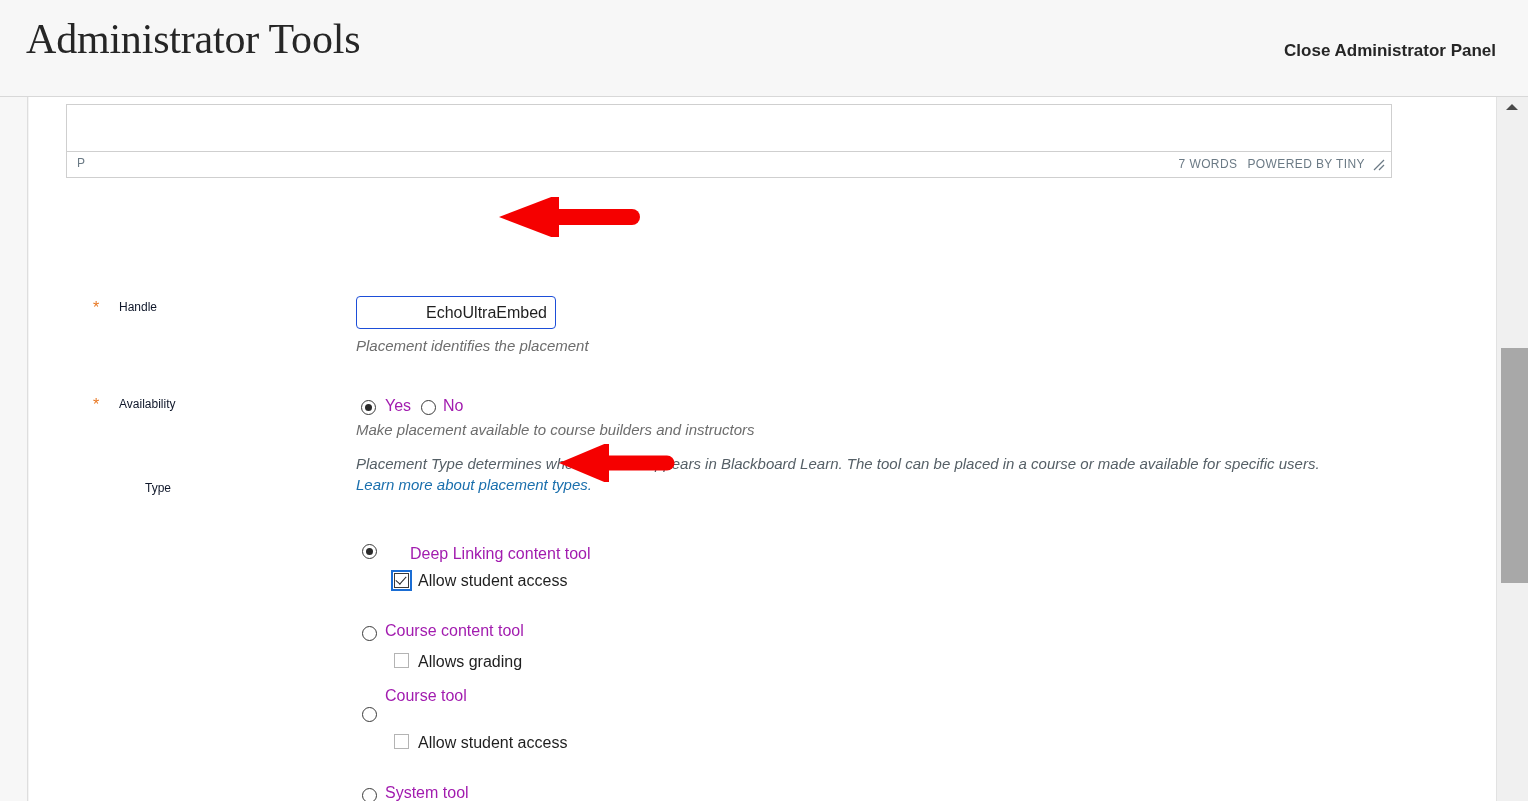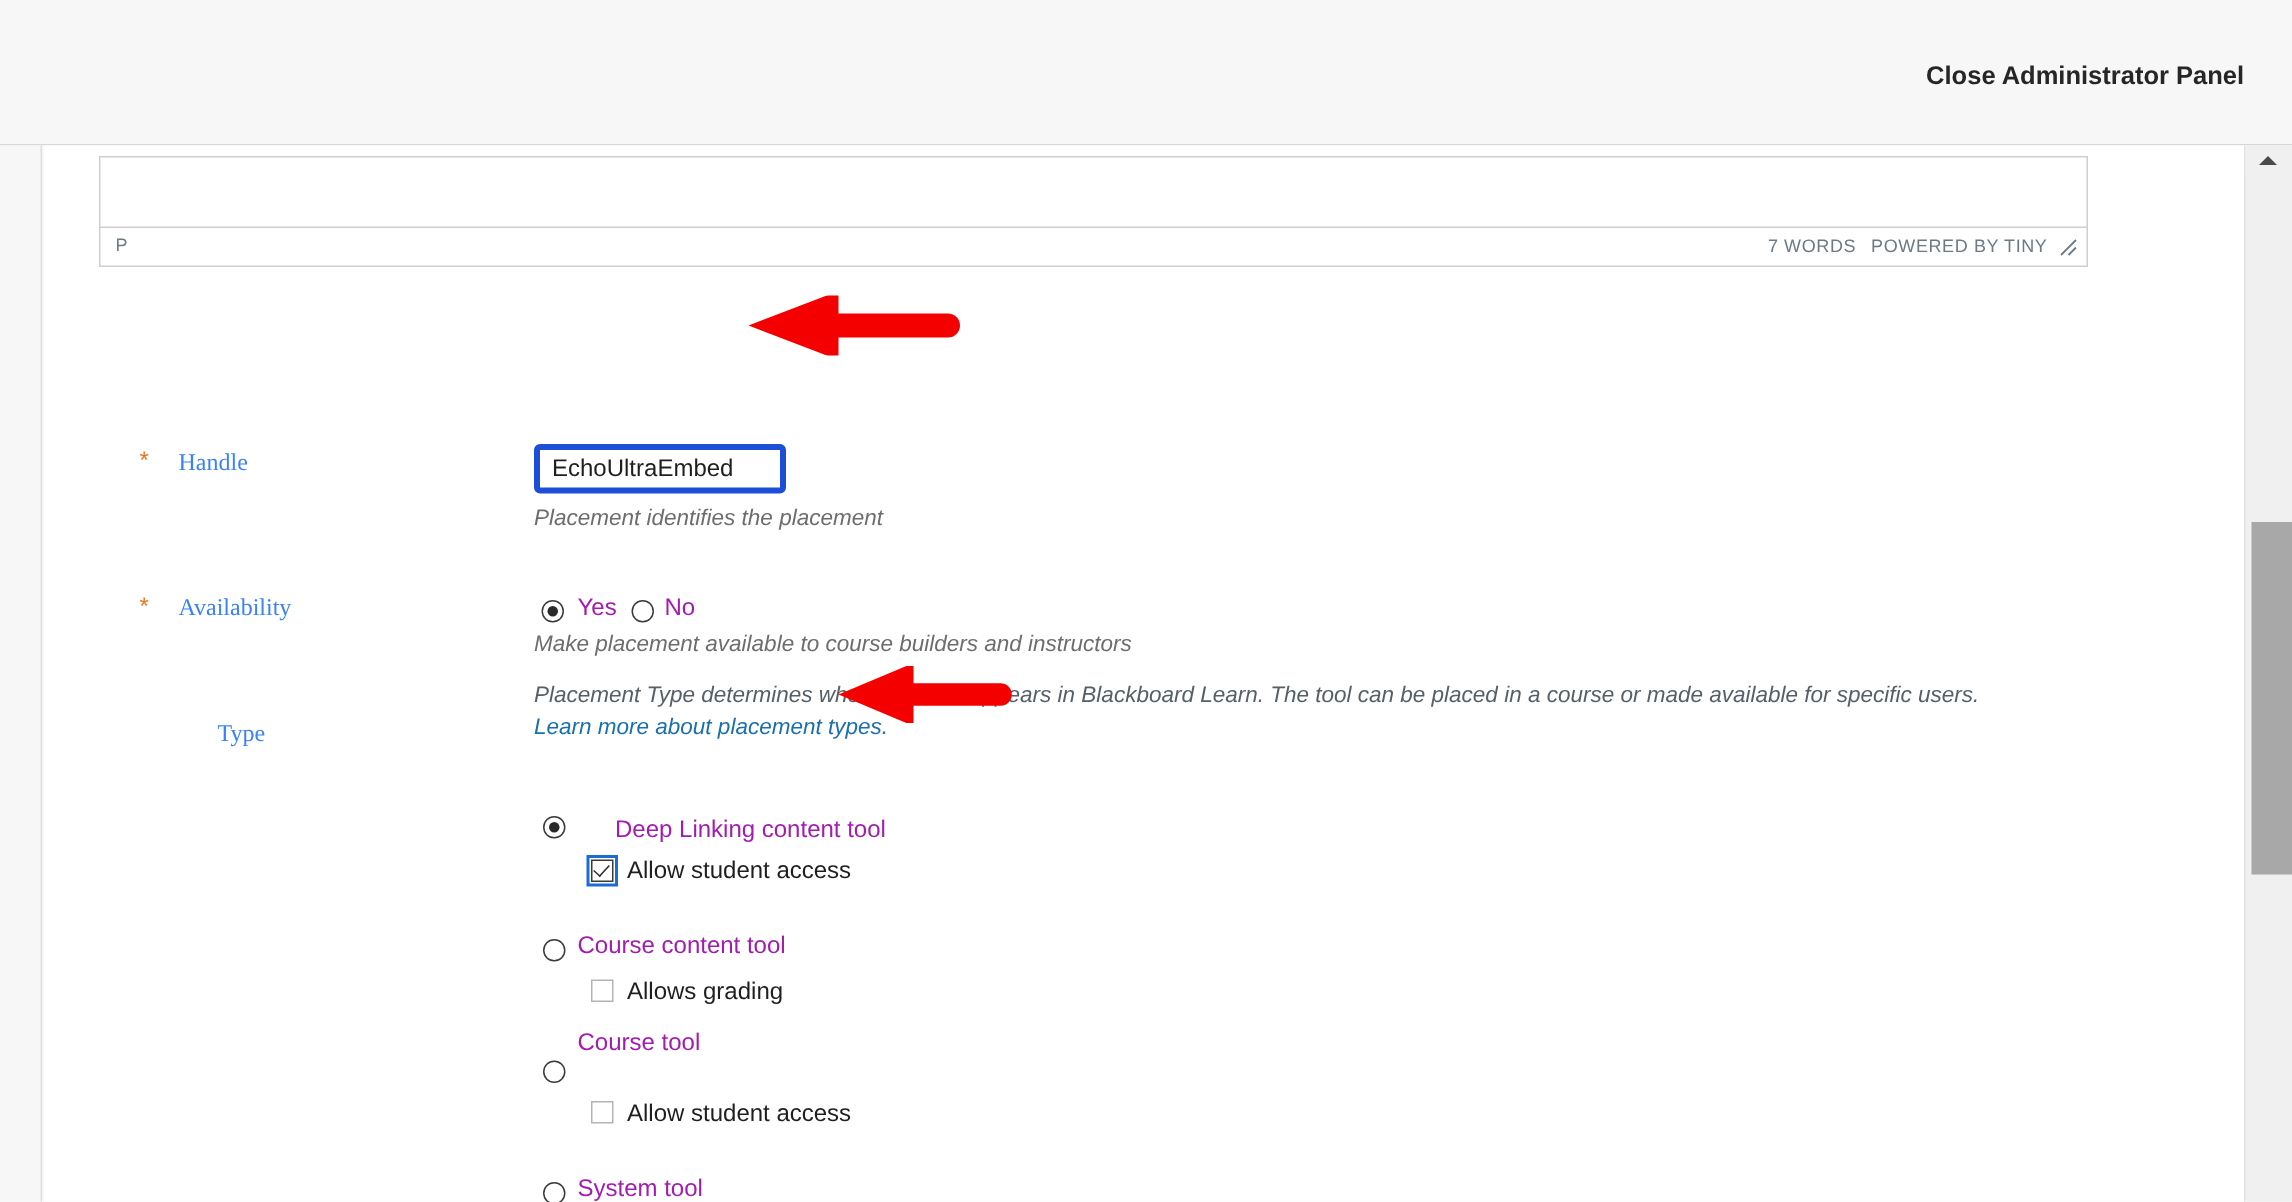--- a/index.html
+++ b/index.html
@@ -130,24 +130,23 @@
   .form-row { position: absolute; left: 0; }
   .req-star {
     position: absolute;
     font-size: 16px;
     color: #e87722;
     font-family: "Liberation Sans", sans-serif;
     line-height: 1;
   }
   .field-label {
     position: absolute;
-    font-size: 16px;
-    color: #3b82f6;
-    white-space: nowrap;
-    font-family: Liberation Serif, serif;
+    font-size: 12px;
+    color: #0f172a;
+    white-space: nowrap;
   }
   .helper-text {
     position: absolute;
     font-size: 15px;
     font-style: italic;
     color: #6d6d6d;
     white-space: nowrap;
   }
   .desc-text {
     position: absolute;
@@ -163,31 +162,32 @@
     color: #1a6fad;
     white-space: nowrap;
     cursor: pointer;
   }
 
   
   .text-input {
     position: absolute;
     left: 327px;
     top: 199px;
-    width: 168px;
+    width: 200px;
     height: 33px;
-    border: 4px solid #1d4ed8;
+    border: 1px solid #1d4ed8;
     border-radius: 4px;
     background: #ffffff;
     box-sizing: border-box;
     font-family: "Liberation Sans", sans-serif;
     font-size: 16px;
     color: #1f1f1f;
     padding: 0 8px;
     outline: none;
+    text-align: right;
   }
 
   
   .radio {
     position: absolute;
     width: 15px;
     height: 15px;
     border: 1px solid #3a3a3a;
     border-radius: 50%;
     background: #ffffff;
@@ -287,20 +287,21 @@
     left: 4px;
     width: 27px;
     background: #a8a8a8;
     cursor: pointer;
   }
 </style>
 </head>
 <body>
 
 <div class="admin-header">
+  <div class="admin-title">Administrator Tools</div>
   <div class="close-panel-link">Close Administrator Panel</div>
 </div>
 
 <div class="page-body">
 
   <div class="left-gutter"></div>
 
   <div class="content-panel">
 
     <div class="editor-box"></div>

